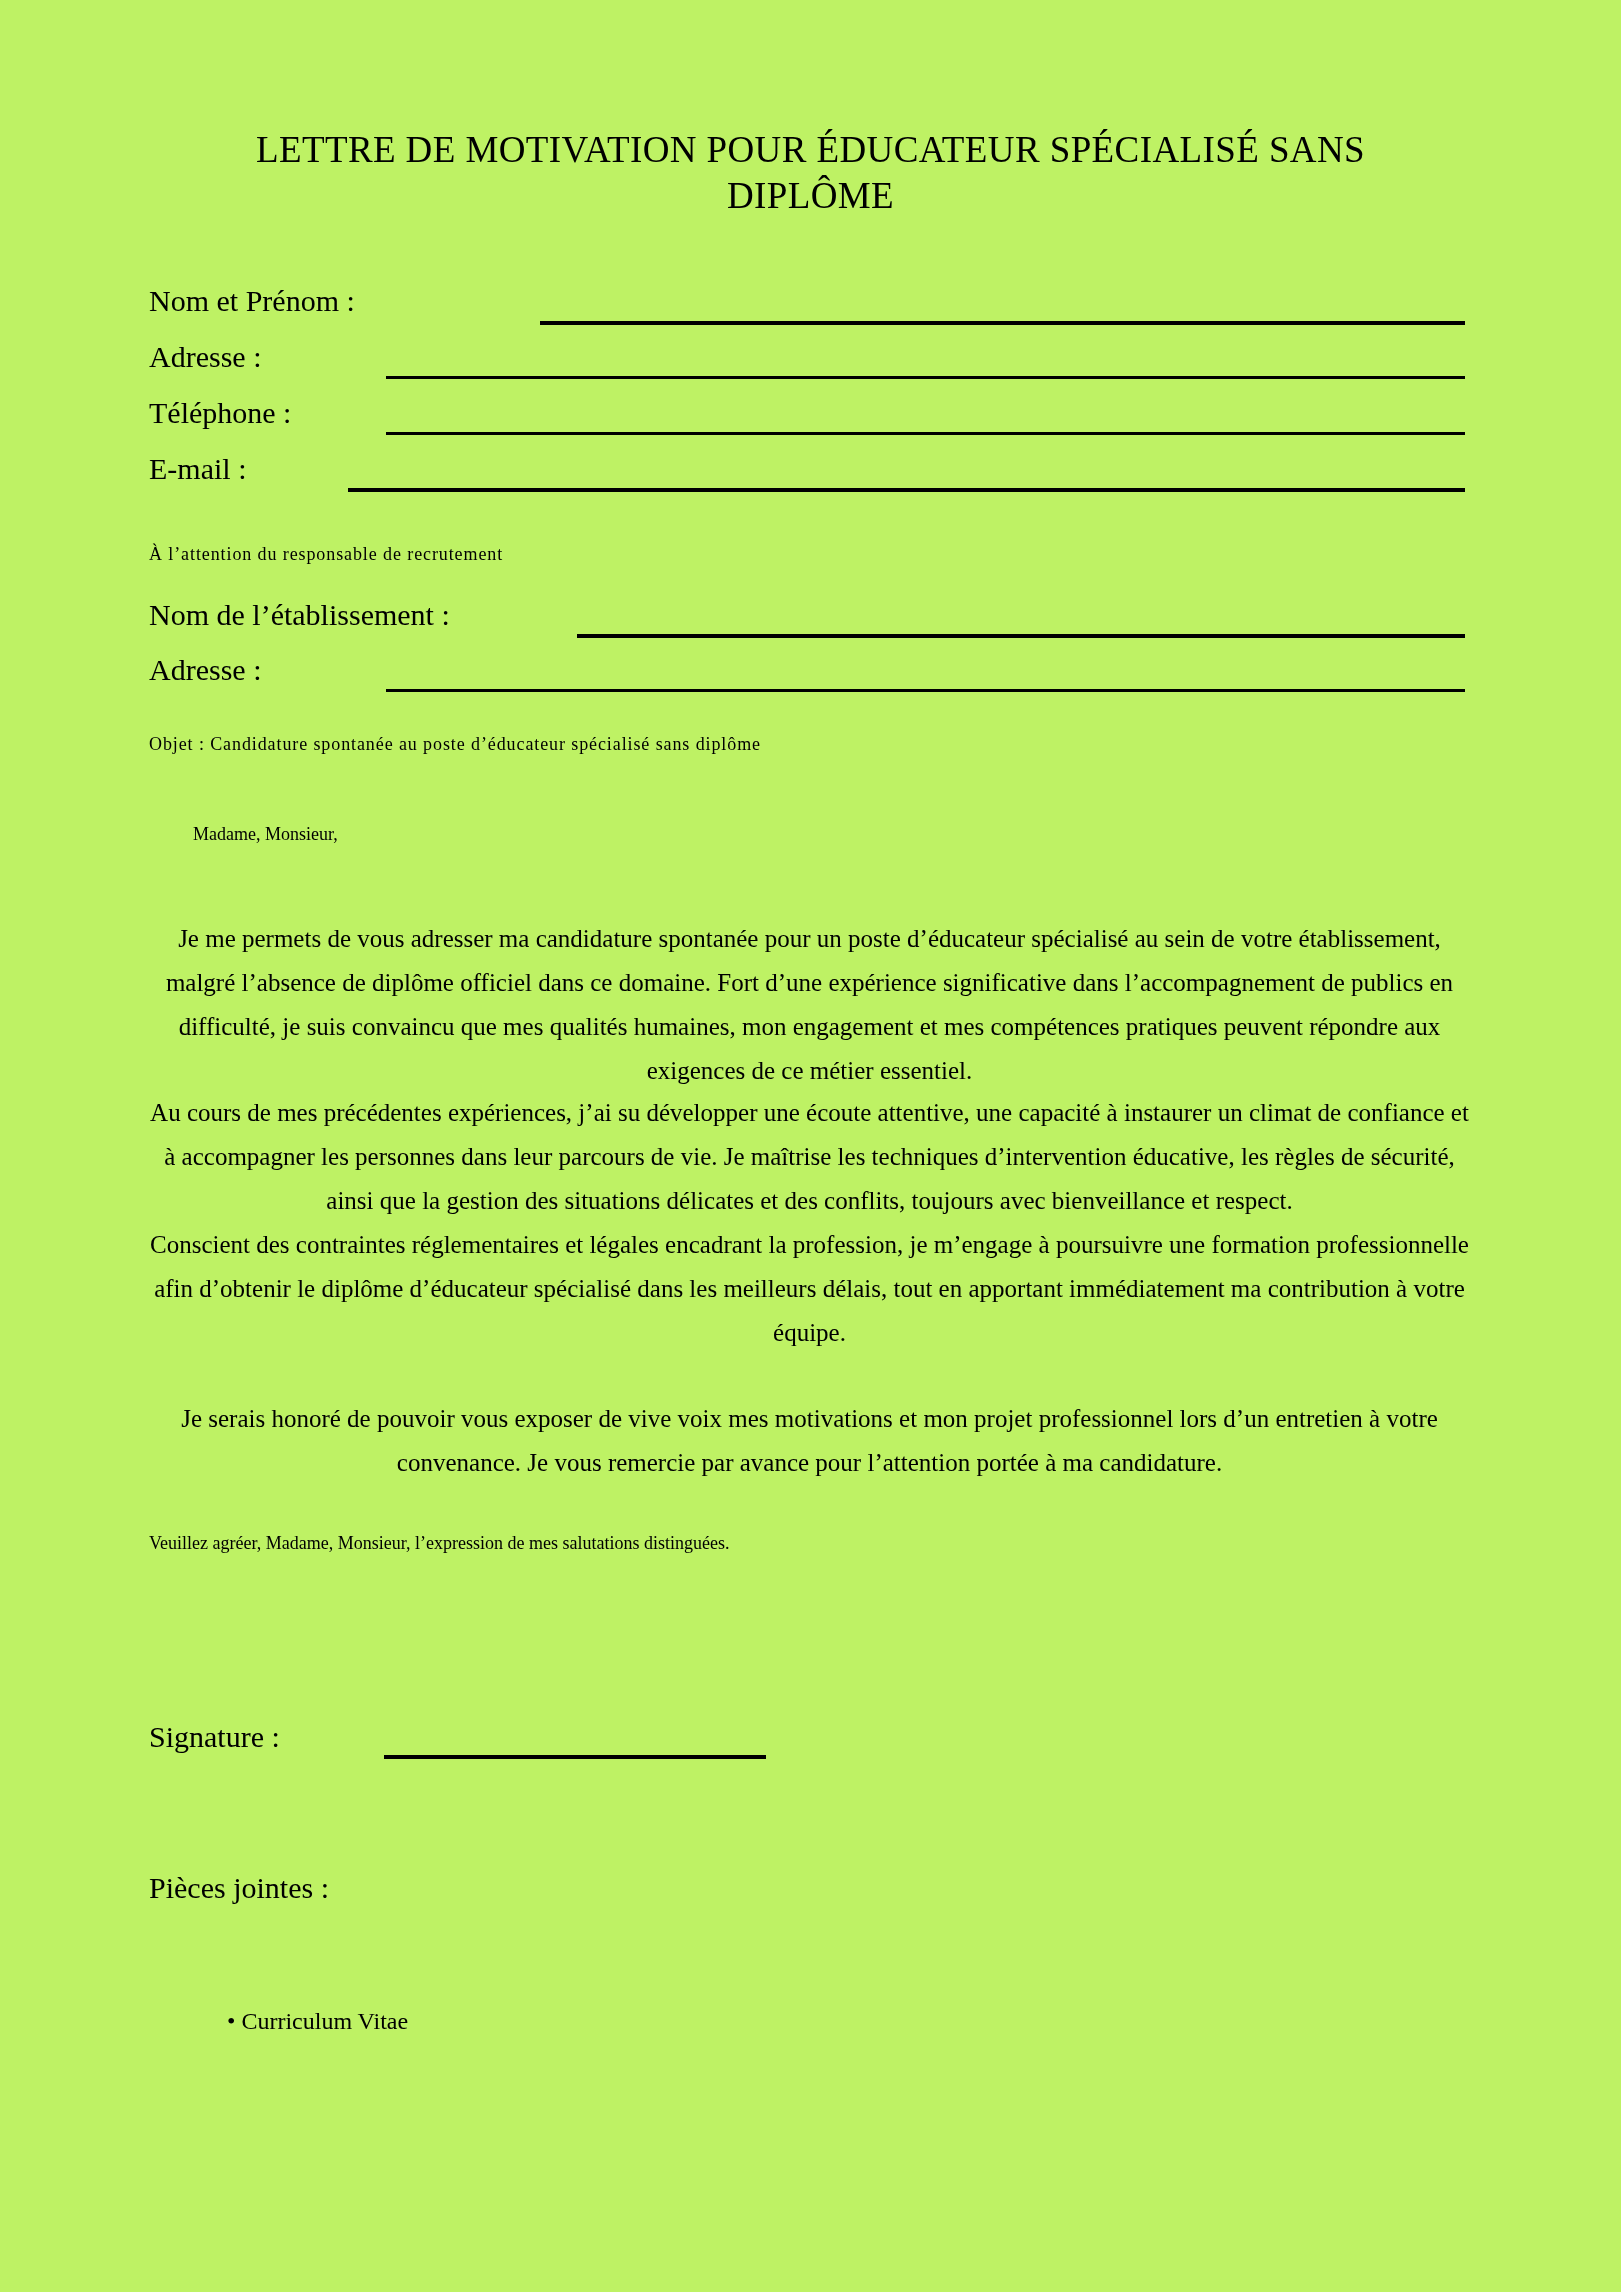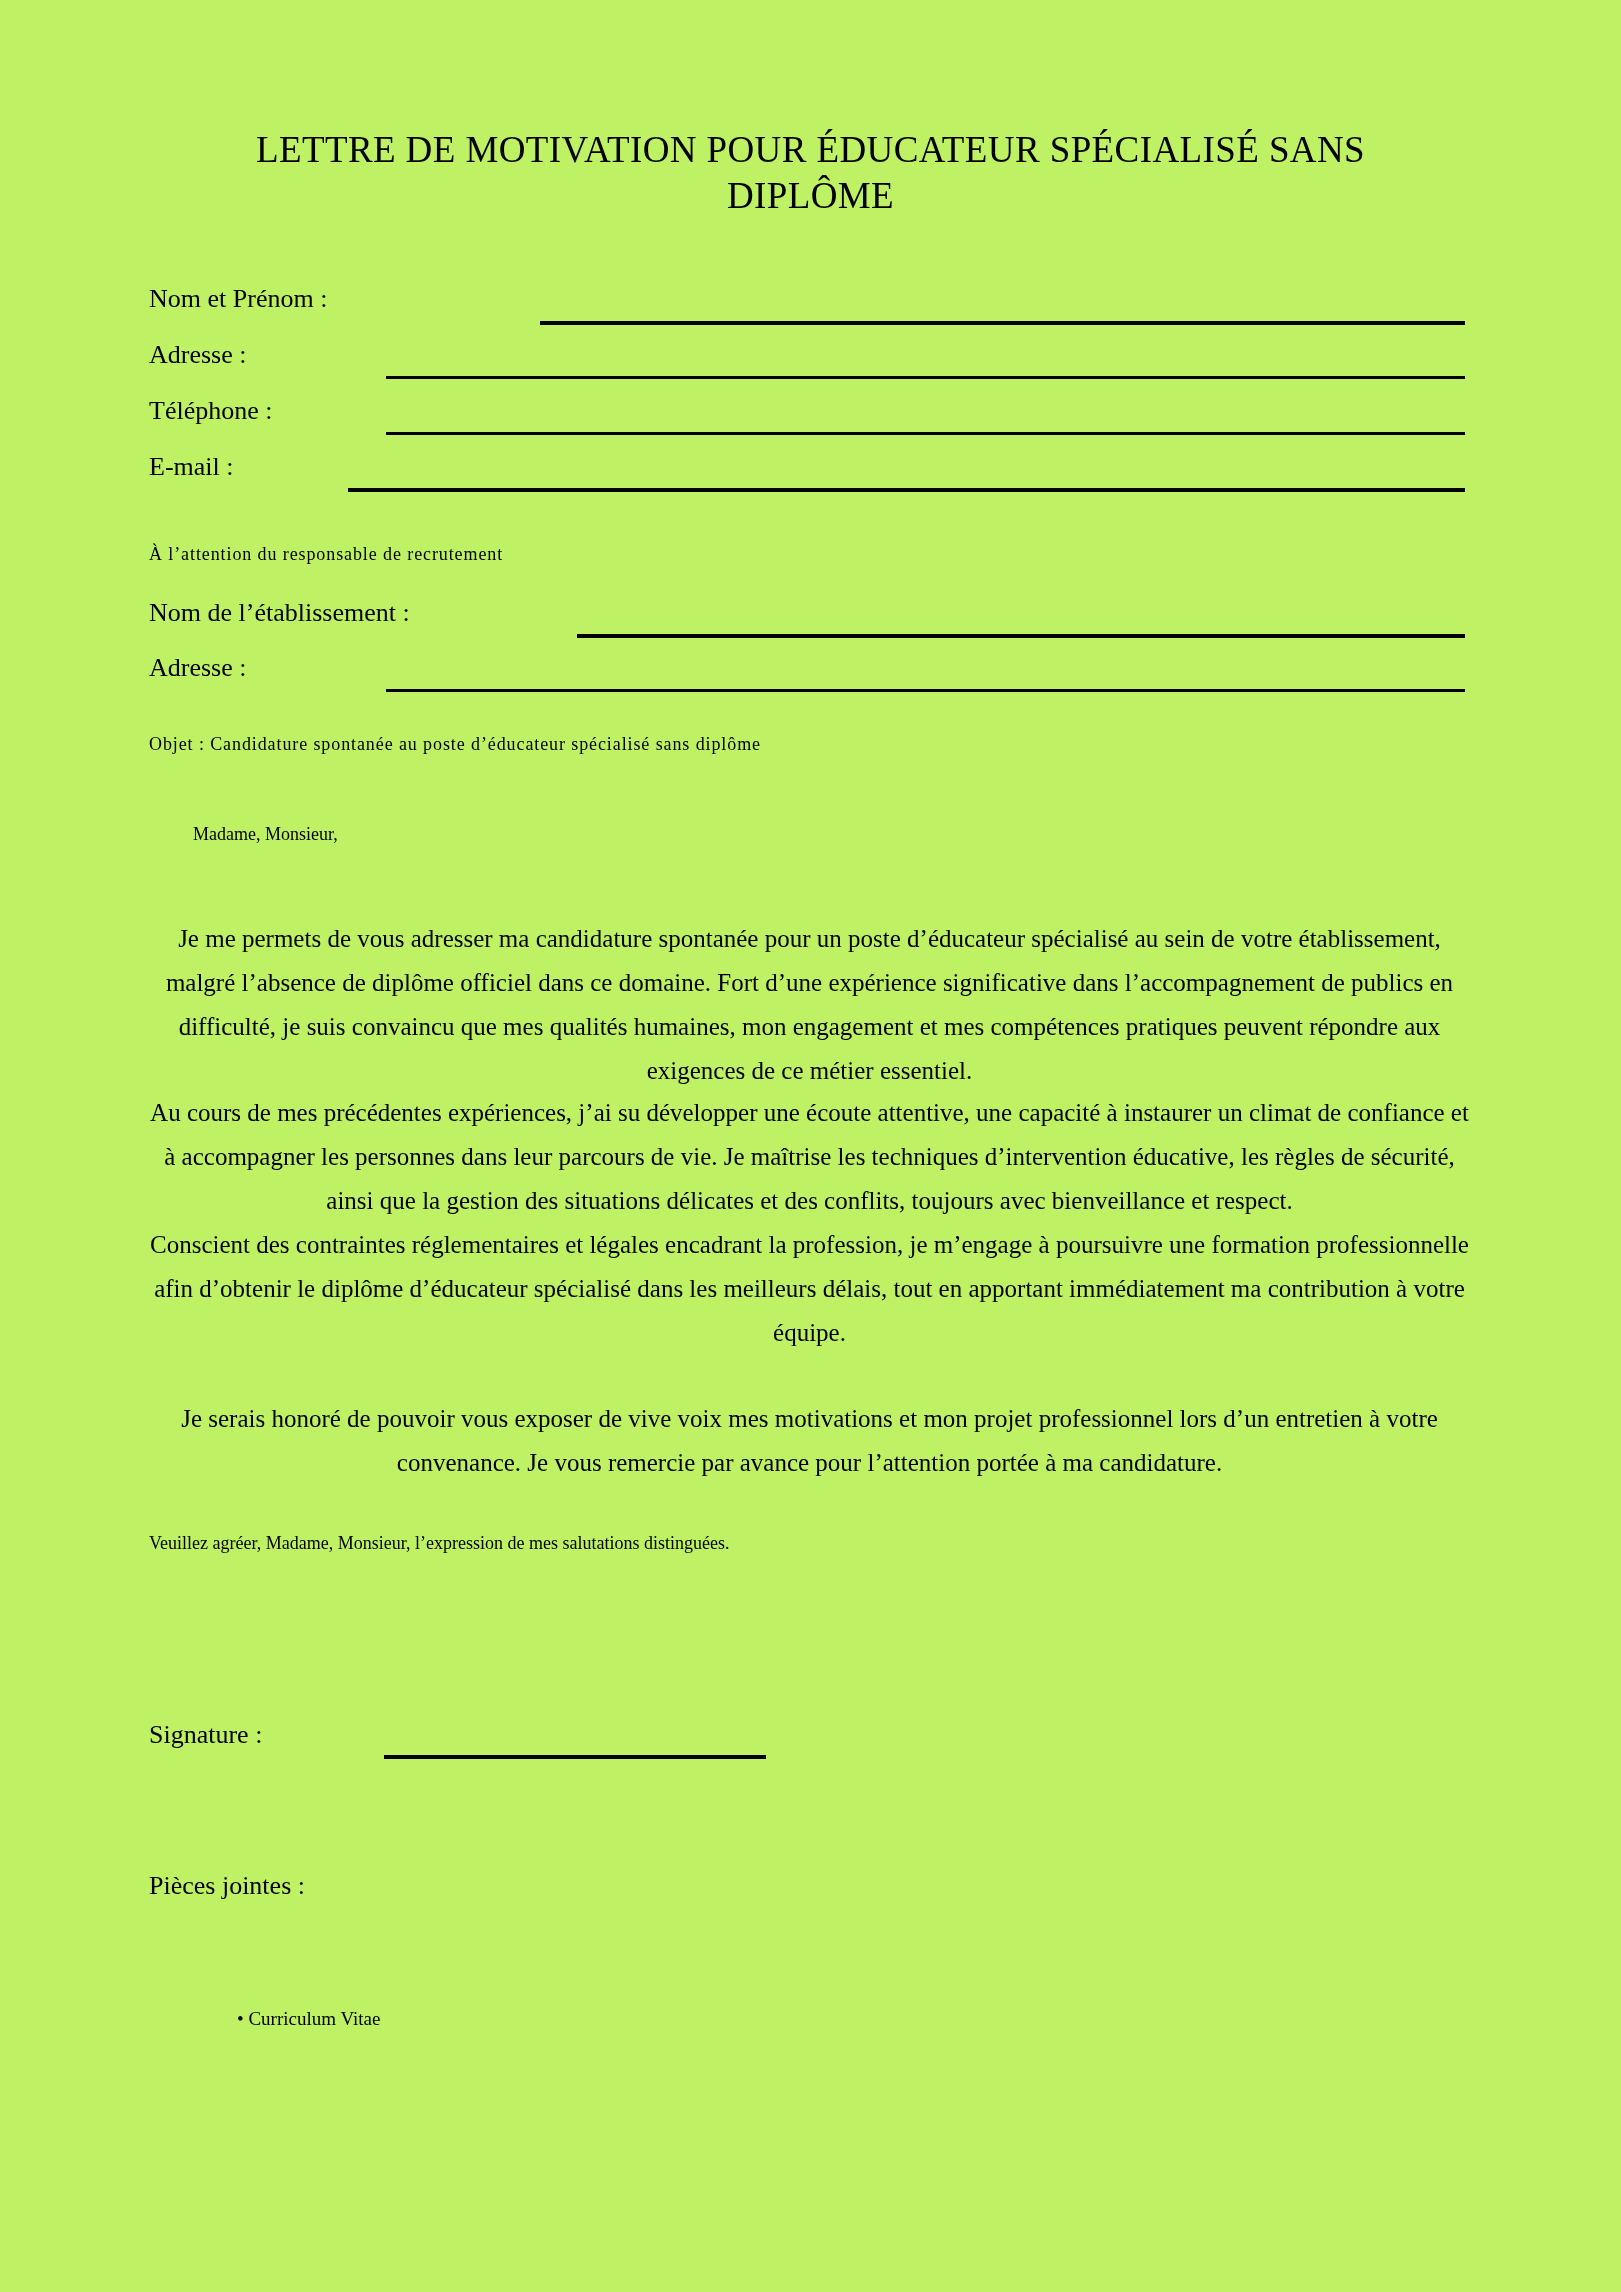--- a/index.html
+++ b/index.html
@@ -36,21 +36,21 @@
     position: absolute;
     font-size: 18px;
     line-height: 1.0;
     white-space: nowrap;
   }
 
   
   .field-label {
     position: absolute;
     left: 149px;
-    font-size: 26px;
+    font-size: 30px;
     line-height: 1.0;
     white-space: nowrap;
   }
   .rule {
     position: absolute;
     height: 2.9px;
     background: #000000;
   }
   .rule.thick { height: 3.9px; }
 
@@ -64,22 +64,22 @@
     width: 1321px;
     font-size: 25px;
     line-height: 44px;
     text-align: center;
     white-space: normal;
   }
 
   
   .attach-item {
     position: absolute;
-    left: 237px;
-    font-size: 19px;
+    left: 227px;
+    font-size: 24px;
     line-height: 1.0;
     white-space: nowrap;
   }
 </style>
 </head>
 <body>
 
 <div class="page">
 
   <h1 class="doc-title">LETTRE DE MOTIVATION POUR ÉDUCATEUR SPÉCIALISÉ SANS DIPLÔME</h1>

